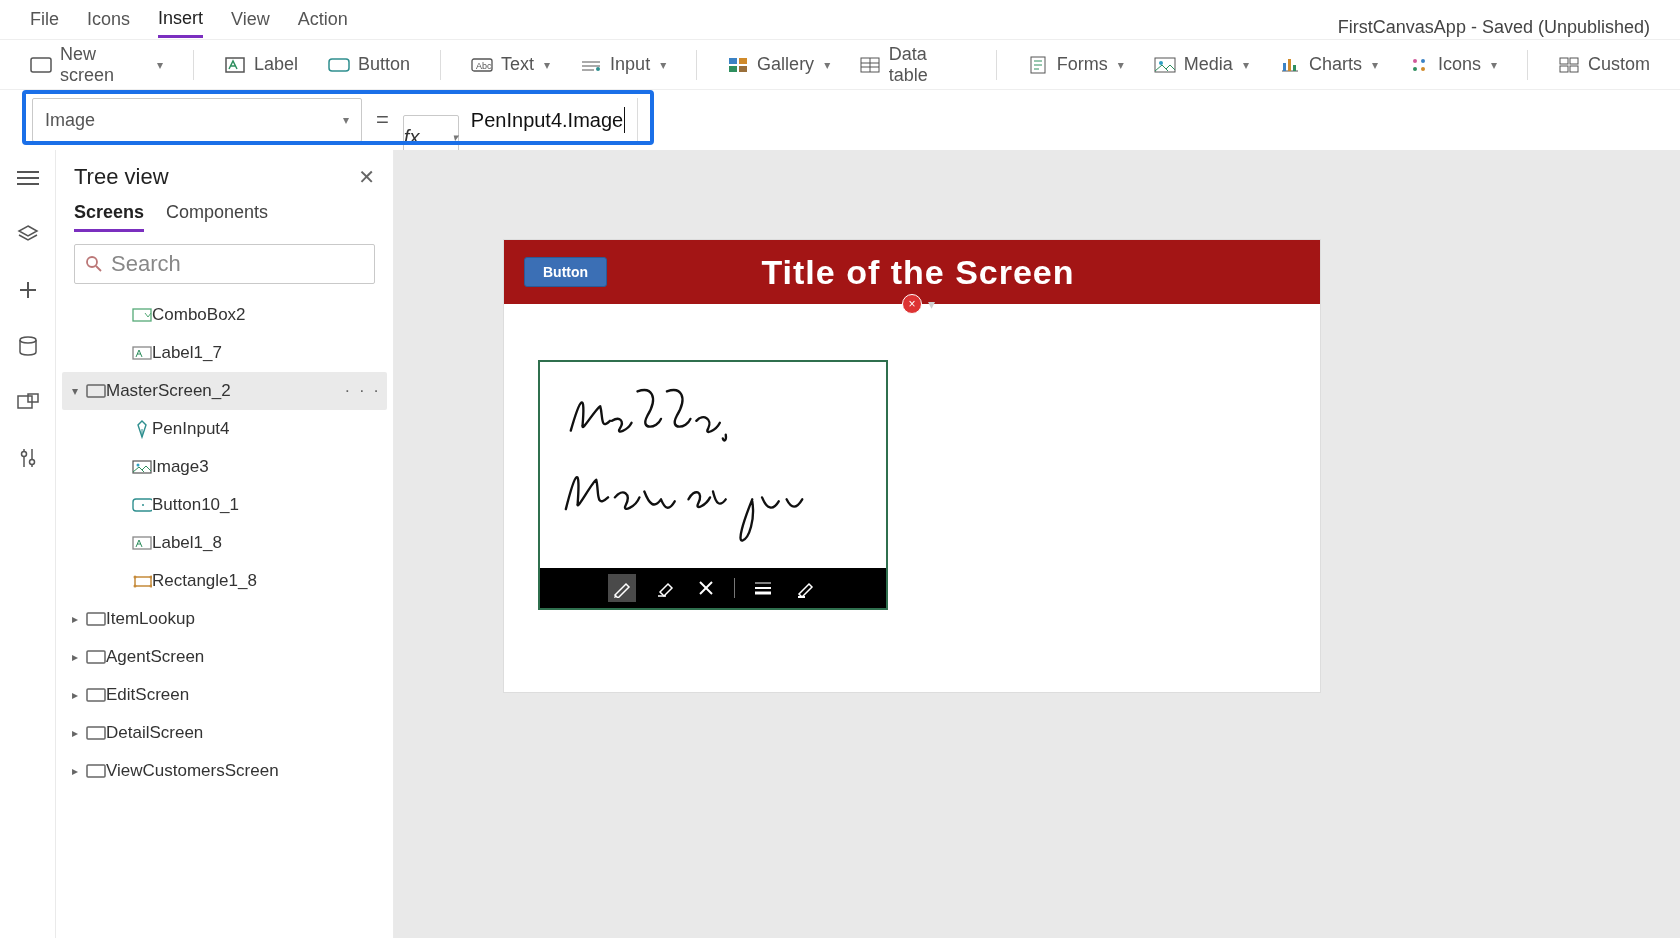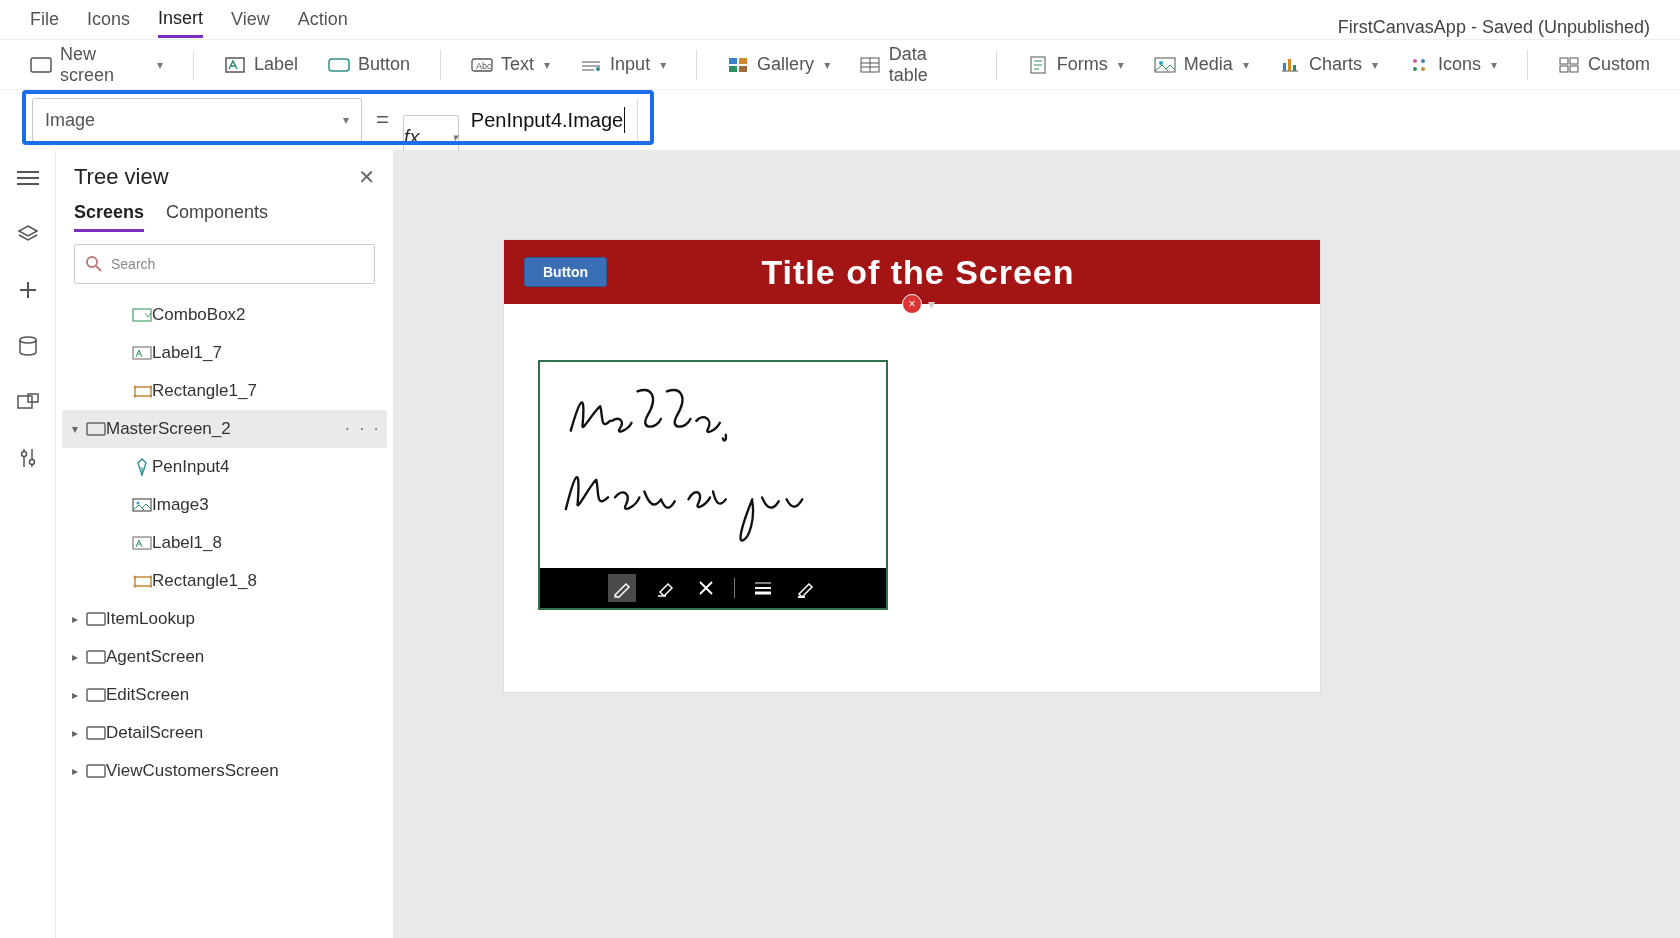--- a/index.html
+++ b/index.html
@@ -35,21 +35,21 @@
   .rail { width: 56px; border-right: 1px solid #eaeaea; display: flex; flex-direction: column; align-items: center; gap: 28px; padding-top: 14px; color: #555; }
   .rail .railbtn { width: 28px; height: 28px; display:flex; align-items:center; justify-content:center; cursor:pointer; }
 
   .panel { width: 338px; border-right: 1px solid #eaeaea; background: #fff; display: flex; flex-direction: column; }
   .panel-head { display: flex; align-items: center; padding: 14px 18px 6px 18px; }
   .panel-head h2 { font-size: 22px; font-weight: 400; color: #222; }
   .panel-head .close { margin-left: auto; font-size: 20px; color: #666; cursor:pointer; }
   .panel-tabs { display: flex; gap: 22px; padding: 6px 18px 0 18px; font-size: 18px; color: #444; }
   .panel-tabs .tab { padding-bottom: 6px; cursor:pointer; }
   .panel-tabs .tab.active { border-bottom: 3px solid #7b2fbf; font-weight: 600; color: #222; }
-  .search { margin: 12px 18px; height: 40px; border: 1px solid #c9c9c9; border-radius: 2px; display: flex; align-items: center; padding: 0 10px; color: #888; font-size: 14px; gap: 8px; }
+  .search { margin: 12px 18px; height: 40px; border: 1px solid #c9c9c9; border-radius: 2px; display: flex; align-items: center; padding: 0 10px; color: #888; font-size: 22px; gap: 8px; }
   .tree { flex: 1; overflow-y: auto; padding: 0 6px 20px 6px; position: relative; }
   .tree-row { display: flex; align-items: center; height: 38px; padding: 0 6px 0 28px; font-size: 17px; color: #333; cursor:pointer; border-radius: 2px; }
   .tree-row.gchild { padding-left: 56px; }
   .tree-row.selected { background: #eaeaea; }
   .tree-row .expander { width: 14px; color: #666; font-size: 12px; }
   .tree-row .ticon { width: 20px; height: 18px; display:inline-flex; align-items:center; justify-content:center; }
   .tree-row .dots { margin-left: auto; color: #666; letter-spacing: 2px; }
   .tree::-webkit-scrollbar { width: 10px; }
   .tree::-webkit-scrollbar-thumb { background: #cfcfcf; border-radius: 5px; }
 
@@ -319,33 +319,20 @@
         <div class="tree-row gchild">
           <span class="expander"></span>
           <span class="ticon">
             <svg width="20" height="14">
               <rect x="1" y="1" width="18" height="12" fill="none" stroke="#888" stroke-width="1.3"></rect>
               <path d="M4 11 L7 4 L10 11 M5 8 H9" stroke="#2f8f5f" fill="none"></path>
             </svg>
           </span>
           <span>Label1_7</span>
         </div>
-        <div class="tree-row gchild">
-          <span class="expander"></span>
-          <span class="ticon">
-            <svg width="22" height="14">
-              <rect x="3" y="3" width="16" height="9" fill="none" stroke="#c58a3a" stroke-width="1.5"></rect>
-              <circle cx="3" cy="3" r="1.5" fill="#c58a3a"></circle>
-              <circle cx="19" cy="3" r="1.5" fill="#c58a3a"></circle>
-              <circle cx="3" cy="12" r="1.5" fill="#c58a3a"></circle>
-              <circle cx="19" cy="12" r="1.5" fill="#c58a3a"></circle>
-            </svg>
-          </span>
-          <span>Rectangle1_7</span>
-        </div>
         <div class="tree-row selected" style="padding-left: 10px;">
           <span class="expander">▾</span>
           <span class="ticon">
             <svg width="20" height="14">
               <rect x="1" y="1" width="18" height="12" rx="1" fill="none" stroke="#666" stroke-width="1.5"></rect>
             </svg>
           </span>
           <span>MasterScreen_2</span>
           <span class="dots">· · ·</span>
         </div>
@@ -362,20 +349,30 @@
         <div class="tree-row gchild">
           <span class="expander"></span>
           <span class="ticon">
             <svg width="20" height="14">
               <rect x="1" y="1" width="18" height="12" fill="none" stroke="#555" stroke-width="1.2"></rect>
               <circle cx="6" cy="5" r="1.5" fill="#2fa0c4"></circle>
               <path d="M1 12 L7 7 L12 12 M10 10 L14 6 L19 11" stroke="#2f8f5f" fill="none"></path>
             </svg>
           </span>
           <span>Image3</span>
+        </div>
+        <div class="tree-row gchild">
+          <span class="expander"></span>
+          <span class="ticon">
+            <svg width="22" height="14">
+              <rect x="1" y="1" width="20" height="12" rx="3" fill="none" stroke="#2f8f8f" stroke-width="1.4"></rect>
+              <circle cx="11" cy="7" r="1" fill="#2f8f8f"></circle>
+            </svg>
+          </span>
+          <span>Button10_1</span>
         </div>
         <div class="tree-row gchild">
           <span class="expander"></span>
           <span class="ticon">
             <svg width="20" height="14">
               <rect x="1" y="1" width="18" height="12" fill="none" stroke="#888" stroke-width="1.3"></rect>
               <path d="M4 11 L7 4 L10 11 M5 8 H9" stroke="#2f8f5f" fill="none"></path>
             </svg>
           </span>
           <span>Label1_8</span>

